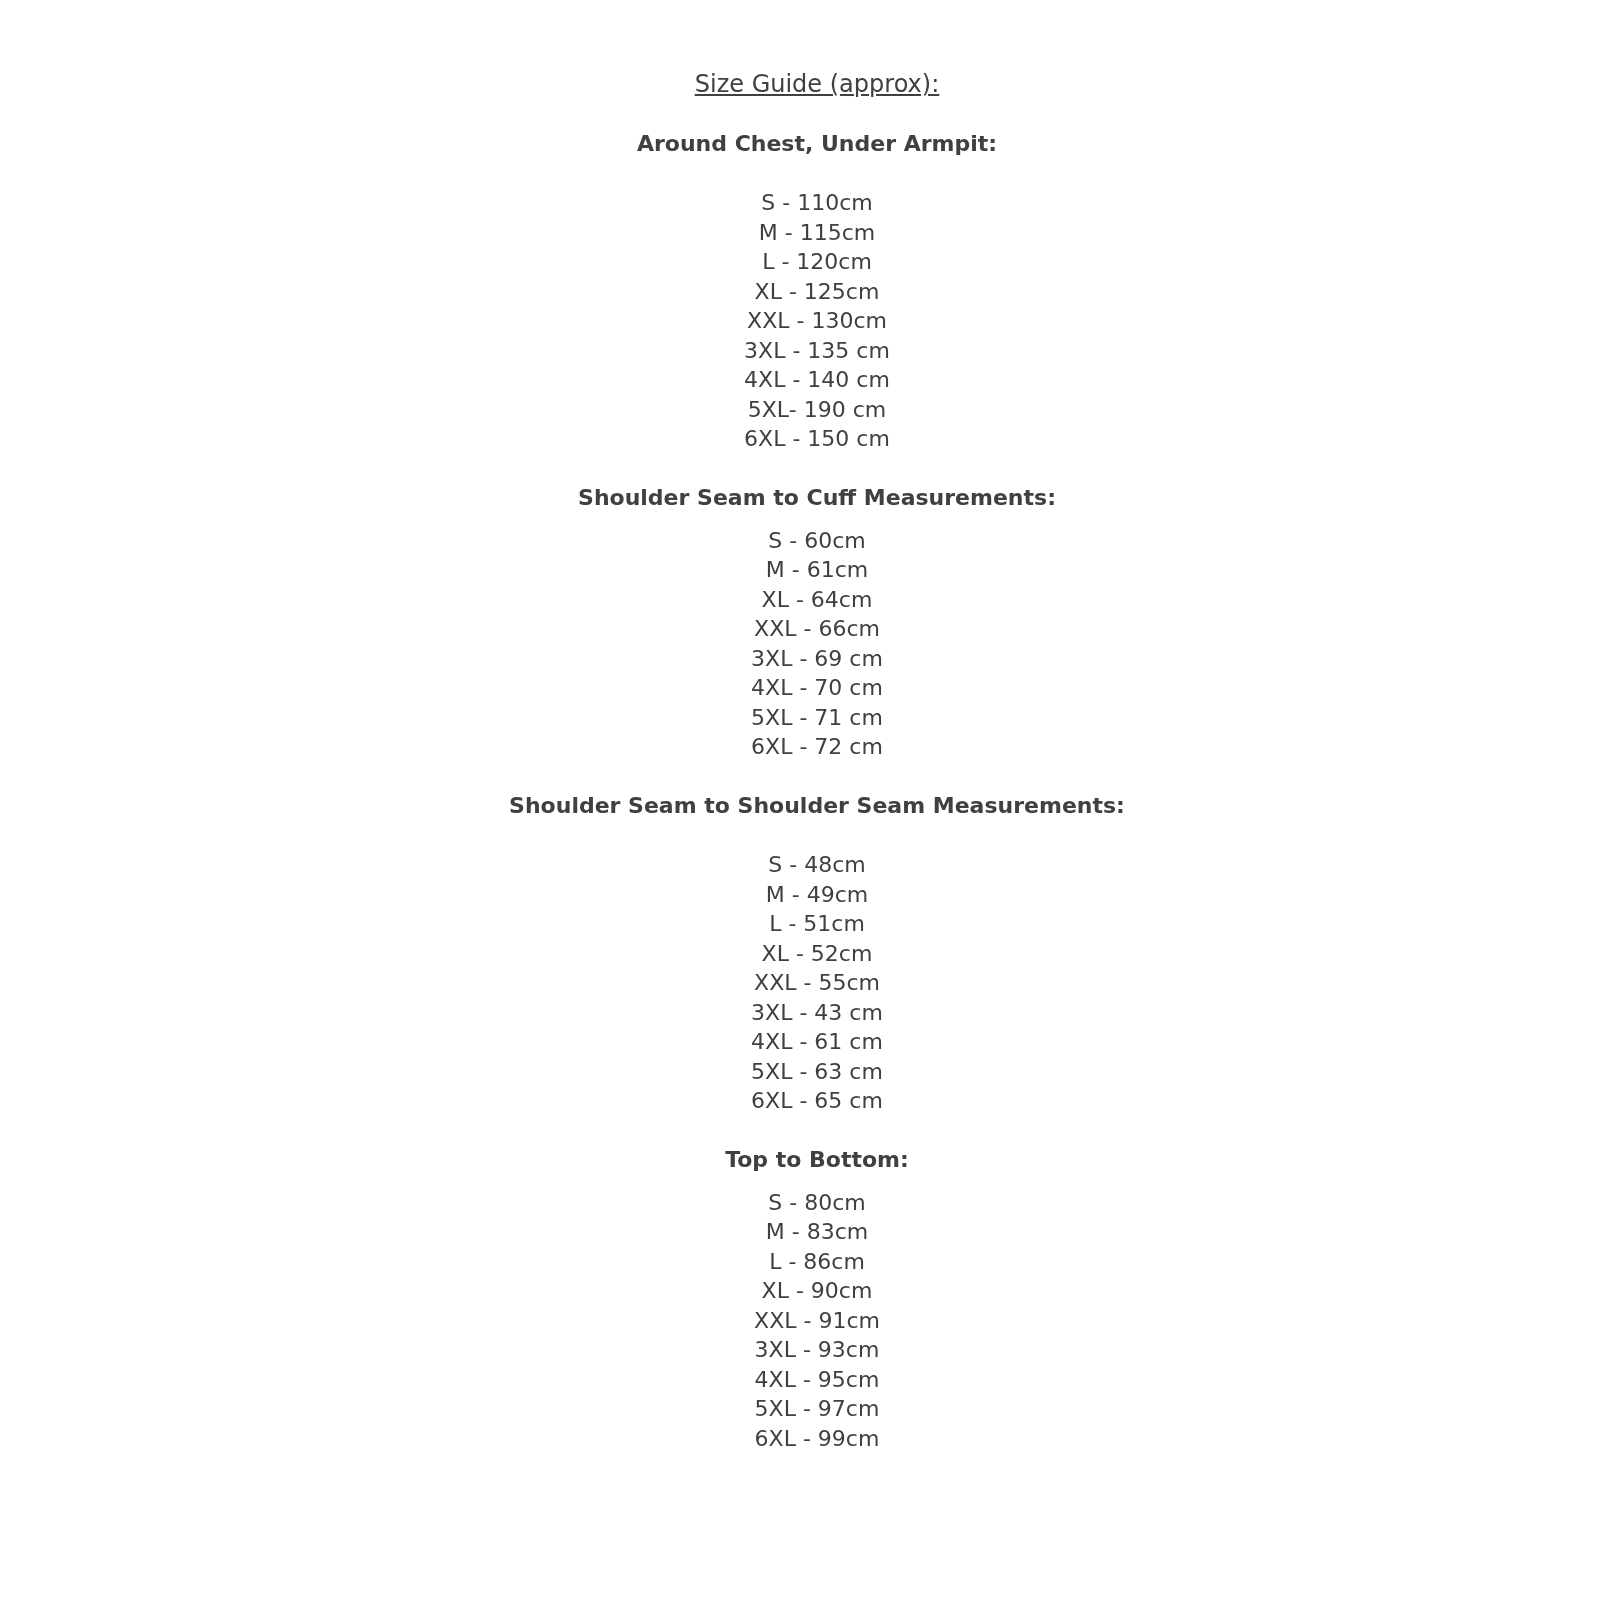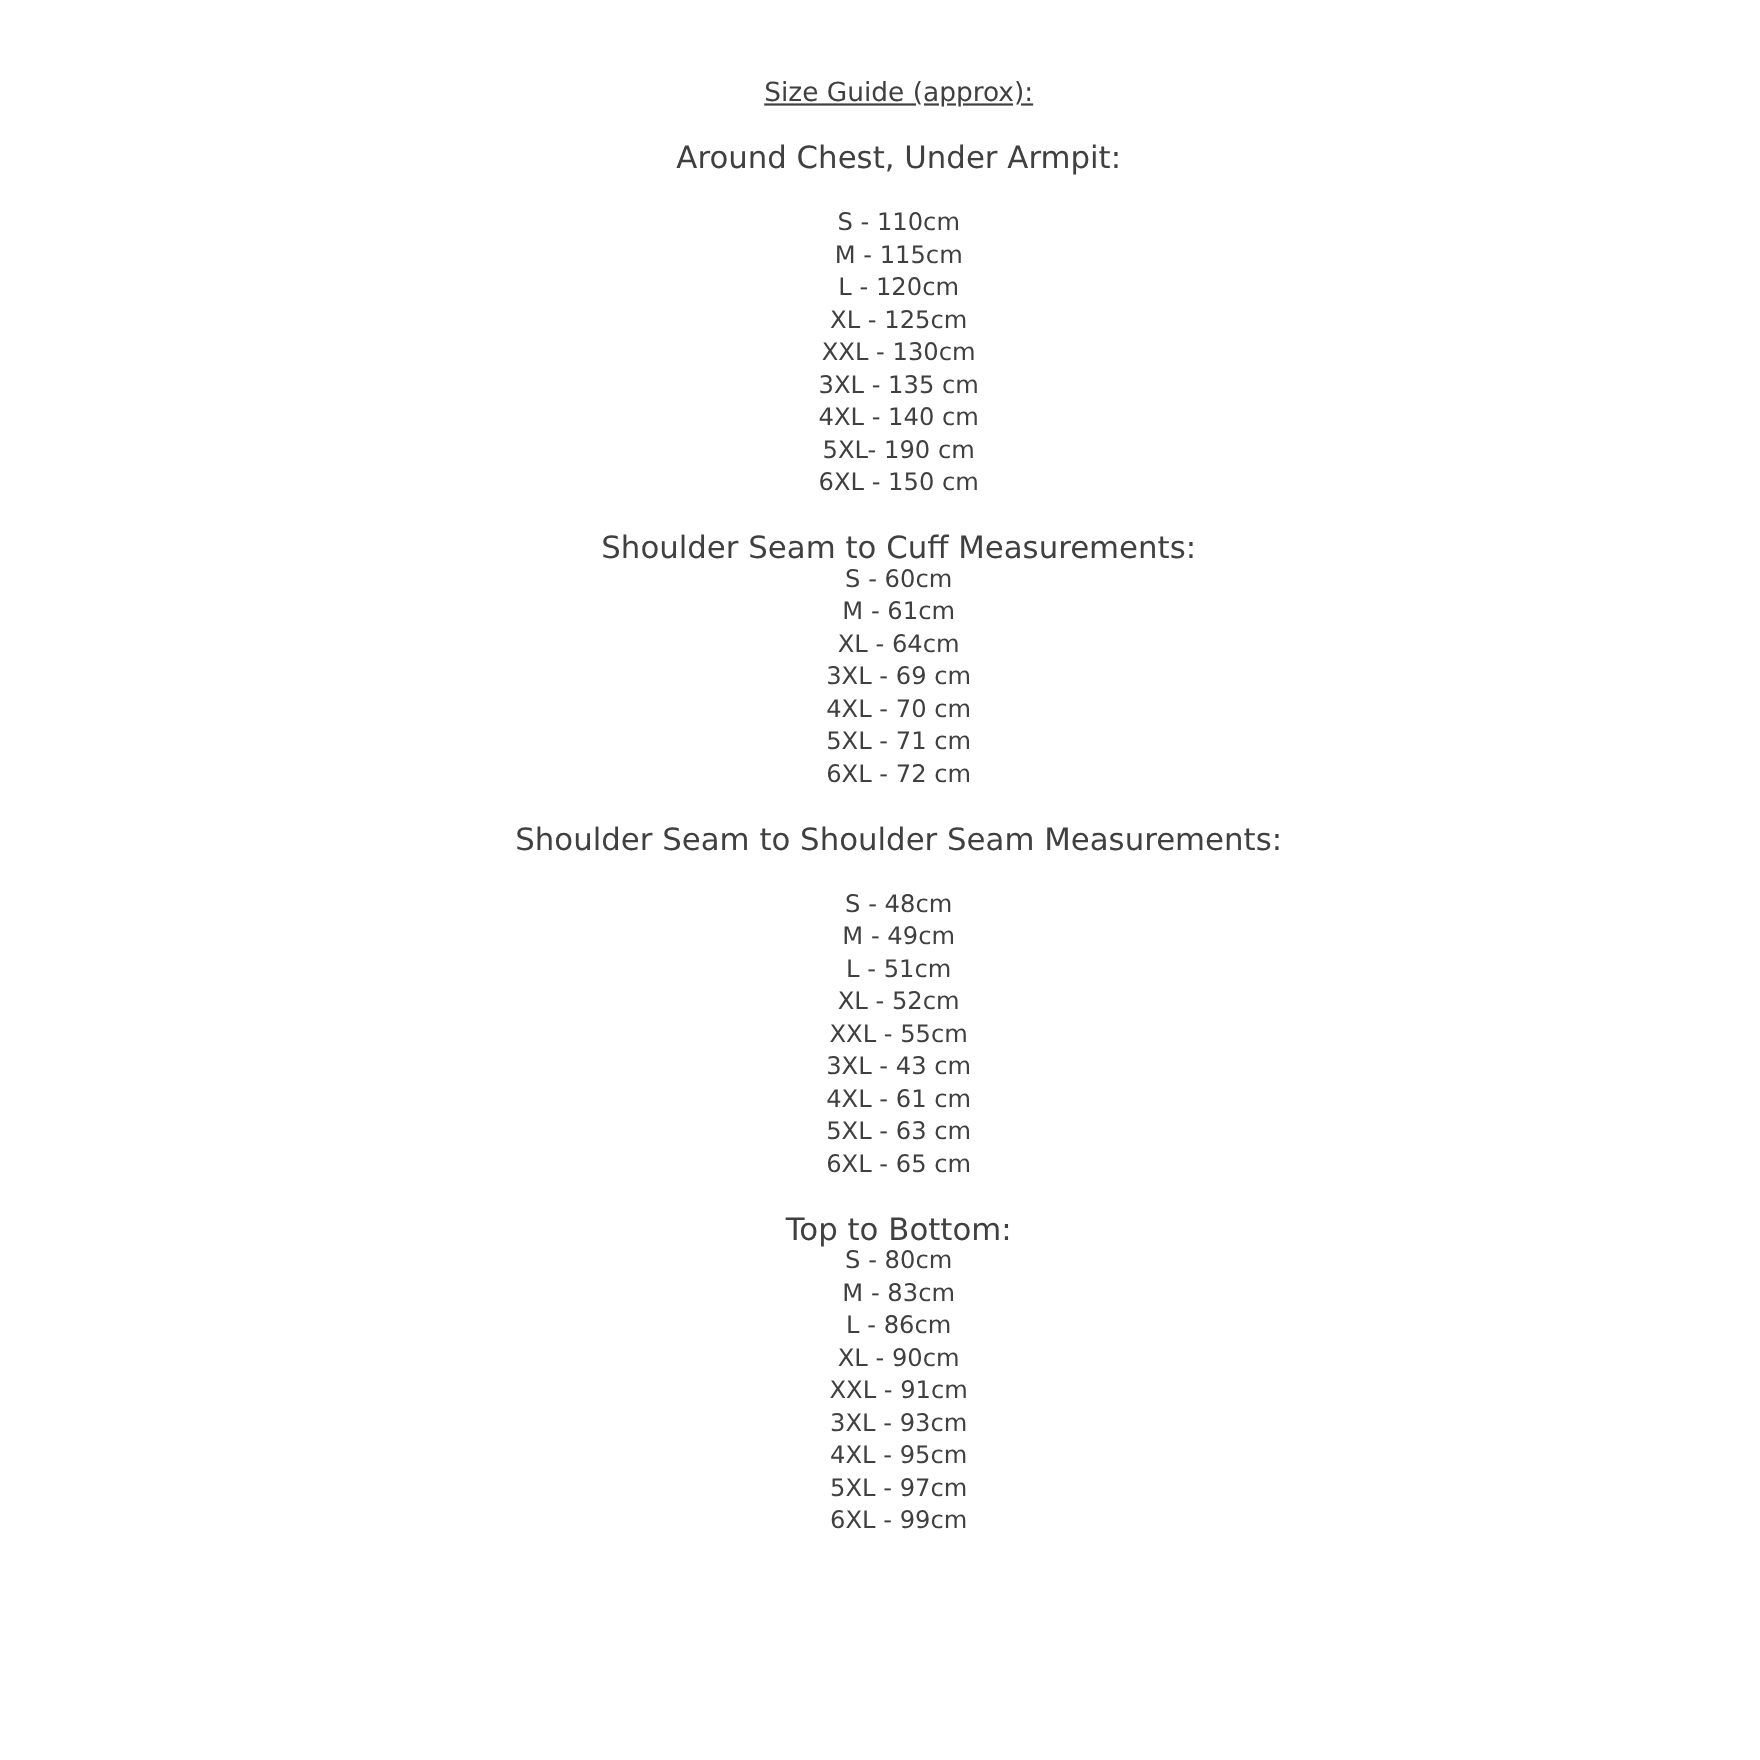--- a/index.html
+++ b/index.html
@@ -30,23 +30,23 @@
     font-size: 24px;
     line-height: 29.5px;
   }
   .section {
     margin-top: 29.5px;
   }
   .section.first {
     margin-top: 0;
   }
   .section-heading {
-    margin: 0;
-    font-weight: normal;
-    font-size: 28px;
+    margin: 13px;
+    font-weight: bold;
+    font-size: 22px;
     line-height: 29.5px;
   }
   .section-heading.gap-after {
     margin-bottom: 29.5px;
   }
   .size-row {
     line-height: 29.5px;
   }
 </style>
 </head>
@@ -67,20 +67,21 @@
     <div class="size-row">4XL - 140 cm</div>
     <div class="size-row">5XL- 190 cm</div>
     <div class="size-row">6XL - 150 cm</div>
   </div>
 
   <div class="section">
     <h2 class="section-heading">Shoulder Seam to Cuff Measurements:</h2>
     <div class="size-row">S - 60cm</div>
     <div class="size-row">M - 61cm</div>
     <div class="size-row">XL - 64cm</div>
+    <div class="size-row">XXL - 66cm</div>
     <div class="size-row">3XL - 69 cm</div>
     <div class="size-row">4XL - 70 cm</div>
     <div class="size-row">5XL - 71 cm</div>
     <div class="size-row">6XL - 72 cm</div>
   </div>
 
   <div class="section">
     <h2 class="section-heading gap-after">Shoulder Seam to Shoulder Seam Measurements:</h2>
     <div class="size-row">S - 48cm</div>
     <div class="size-row">M - 49cm</div>

